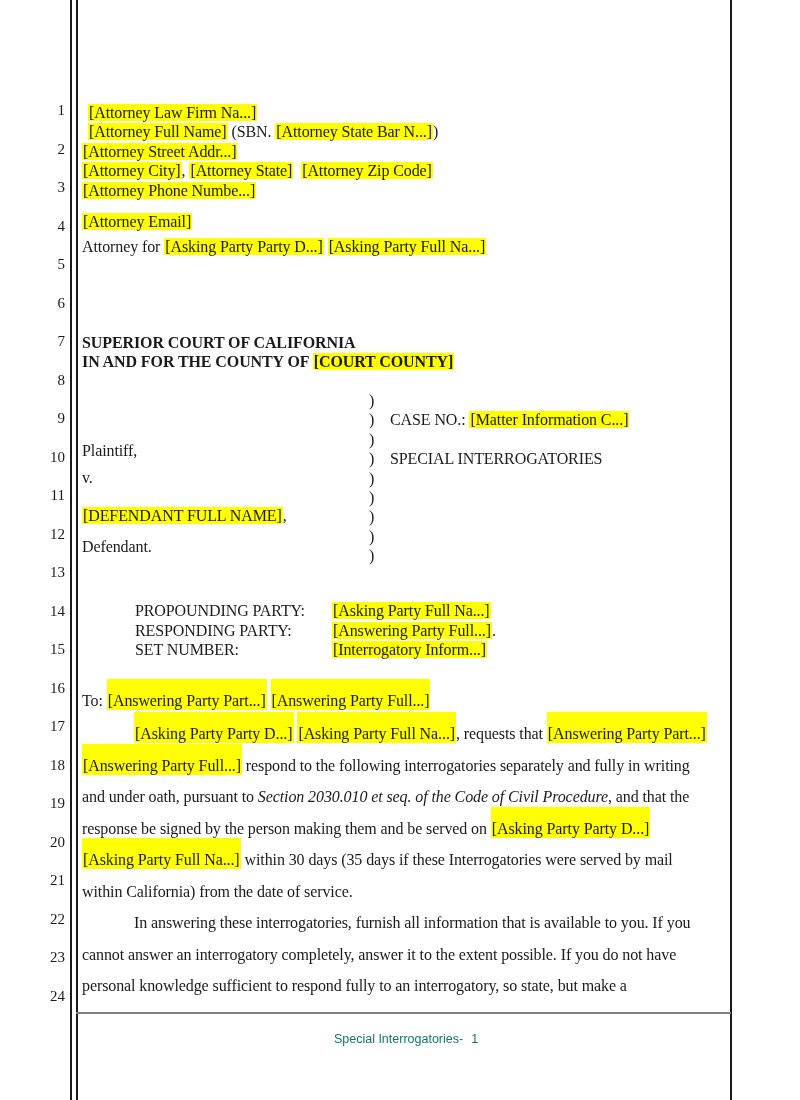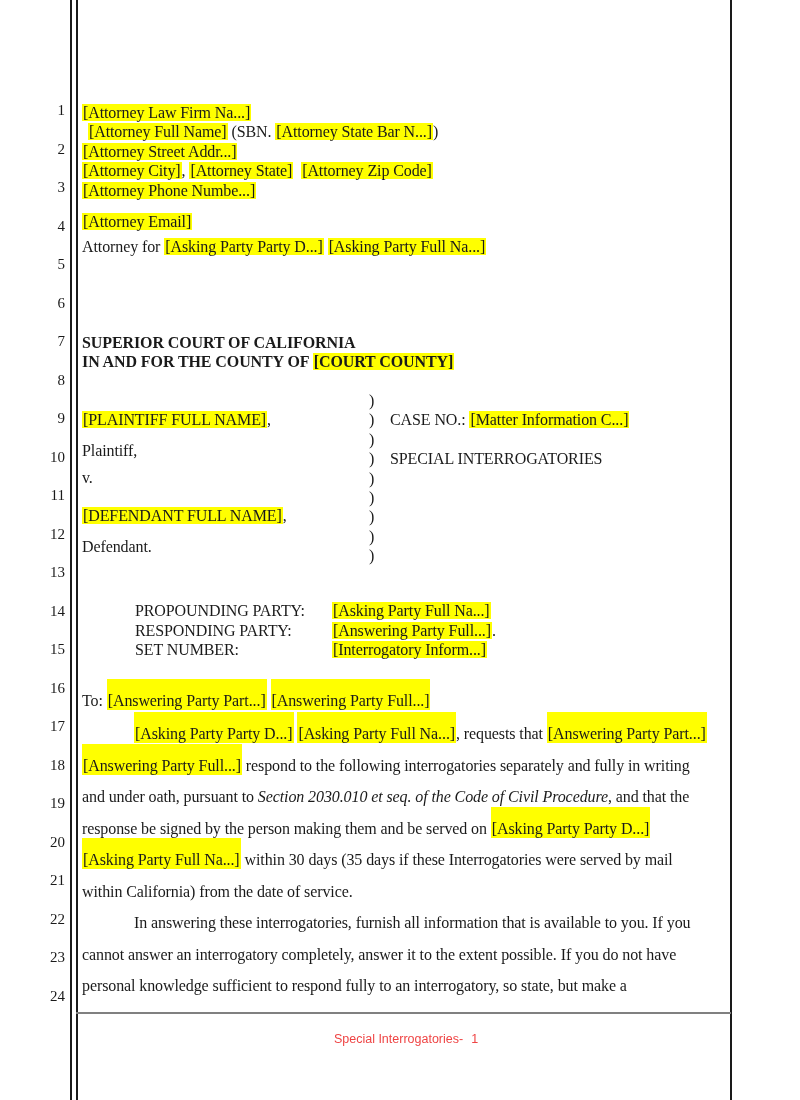--- a/index.html
+++ b/index.html
@@ -24,21 +24,21 @@
   .line.center{left:82px;width:648px;}
   .line.indent{text-indent:52px;}
   .hl{background:var(--hl,#ffff00);padding:0 1px;}
   .hl.tall{padding:13px 1px 1px 1px;}
   .b{font-weight:700;}
   .i{font-style:italic;}
   .footer-divider{position:absolute;left:76px;width:655px;height:2px;background:#808080;}
   .footer{
     position:absolute;left:82px;width:648px;text-align:center;
     font-family:"Liberation Sans","DejaVu Sans",sans-serif;
-    font-size:12.5px;color:#ef4444;
+    font-size:12.5px;color:#0f766e;
   }
   .footer .pagenum{margin-left:8px;}
 </style>
 </head>
 <body>
 
 <div class="page">
   <div class="gutter">
       <div class="lineno" style="top: 101px;">1</div>
       <div class="lineno" style="top: 139.5px;">2</div>
@@ -62,39 +62,38 @@
       <div class="lineno" style="top: 832.5px;">20</div>
       <div class="lineno" style="top: 871px;">21</div>
       <div class="lineno" style="top: 909.5px;">22</div>
       <div class="lineno" style="top: 948px;">23</div>
       <div class="lineno" style="top: 986.5px;">24</div>
     </div>
   <div class="vrule left-outer"></div>
   <div class="vrule left-inner"></div>
   <div class="vrule right"></div>
   <div class="docbody">
-      <div class="line" style="top: 103px; left: 82px;"><span class="hl">[Attorney Law Firm Na...]</span></div>
+      <div class="line" style="top: 103px; left: 88px;"><span class="hl">[Attorney Law Firm Na...]</span></div>
       <div class="line" style="top: 122px; left: 82px; padding-left: 6px;"><span class="hl">[Attorney Full Name]</span><span class=""> (SBN. </span><span class="hl">[Attorney State Bar N...]</span><span class="">)</span></div>
       <div class="line" style="top: 142px; left: 82px;"><span class="hl">[Attorney Street Addr...]</span></div>
       <div class="line" style="top: 161px; left: 82px;"><span class="hl">[Attorney City]</span><span class="">, </span><span class="hl">[Attorney State]</span><span class="">  </span><span class="hl">[Attorney Zip Code]</span></div>
       <div class="line" style="top: 181px; left: 82px;"><span class="hl">[Attorney Phone Numbe...]</span></div>
       <div class="line" style="top: 200px; left: 82px; margin-top: 12px;"><span class="hl">[Attorney Email]</span></div>
       <div class="line" style="top: 237px; left: 82px;"><span class="">Attorney for </span><span class="hl">[Asking Party Party D...]</span><span class=""> </span><span class="hl">[Asking Party Full Na...]</span></div>
       <div class="line center" style="top: 333px;"><span class="b">SUPERIOR COURT OF CALIFORNIA</span></div>
       <div class="line center" style="top: 352px;"><span class="b">IN AND FOR THE COUNTY OF </span><span class="hl b">[COURT COUNTY]</span></div>
       <div class="line" style="top: 391px; left: 369px;"><span class="">)</span></div>
       <div class="line" style="top: 410px; left: 369px;"><span class="">)</span></div>
       <div class="line" style="top: 430px; left: 369px;"><span class="">)</span></div>
       <div class="line" style="top: 449px; left: 369px;"><span class="">)</span></div>
       <div class="line" style="top: 469px; left: 369px;"><span class="">)</span></div>
       <div class="line" style="top: 488px; left: 369px;"><span class="">)</span></div>
       <div class="line" style="top: 507px; left: 369px;"><span class="">)</span></div>
       <div class="line" style="top: 527px; left: 369px;"><span class="">)</span></div>
       <div class="line" style="top: 546px; left: 369px;"><span class="">)</span></div>
-      <div class="line" style="top: 410px; left: 82px;"><span class="hl">[PLAINTIFF FULL NAME]</span><span class="">,</span></div>
       <div class="line" style="top: 441px; left: 82px;"><span class="">Plaintiff,</span></div>
       <div class="line" style="top: 468px; left: 82px;"><span class="">v.</span></div>
       <div class="line" style="top: 506px; left: 82px;"><span class="hl">[DEFENDANT FULL NAME]</span><span class="">,</span></div>
       <div class="line" style="top: 525px; left: 82px; margin-top: 12px;"><span class="">Defendant.</span></div>
       <div class="line" style="top: 410px; left: 390px;"><span class="">CASE NO.: </span><span class="hl">[Matter Information C...]</span></div>
       <div class="line" style="top: 449px; left: 390px;"><span class="">SPECIAL INTERROGATORIES</span></div>
       <div class="line" style="top: 601px; left: 135px;"><span class="">PROPOUNDING PARTY:</span></div>
       <div class="line" style="top: 601px; left: 332px;"><span class="hl">[Asking Party Full Na...]</span></div>
       <div class="line" style="top: 621px; left: 135px;"><span class="">RESPONDING PARTY:</span></div>
       <div class="line" style="top: 621px; left: 332px;"><span class="hl">[Answering Party Full...]</span><span class="">.</span></div>

